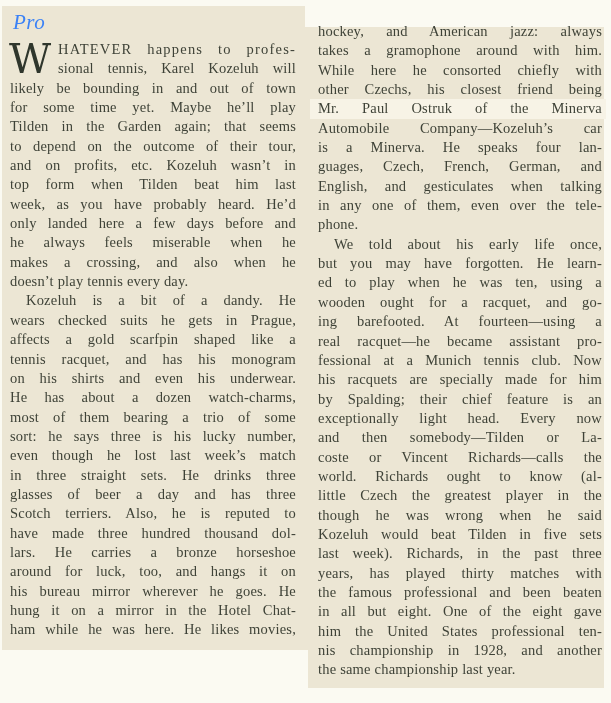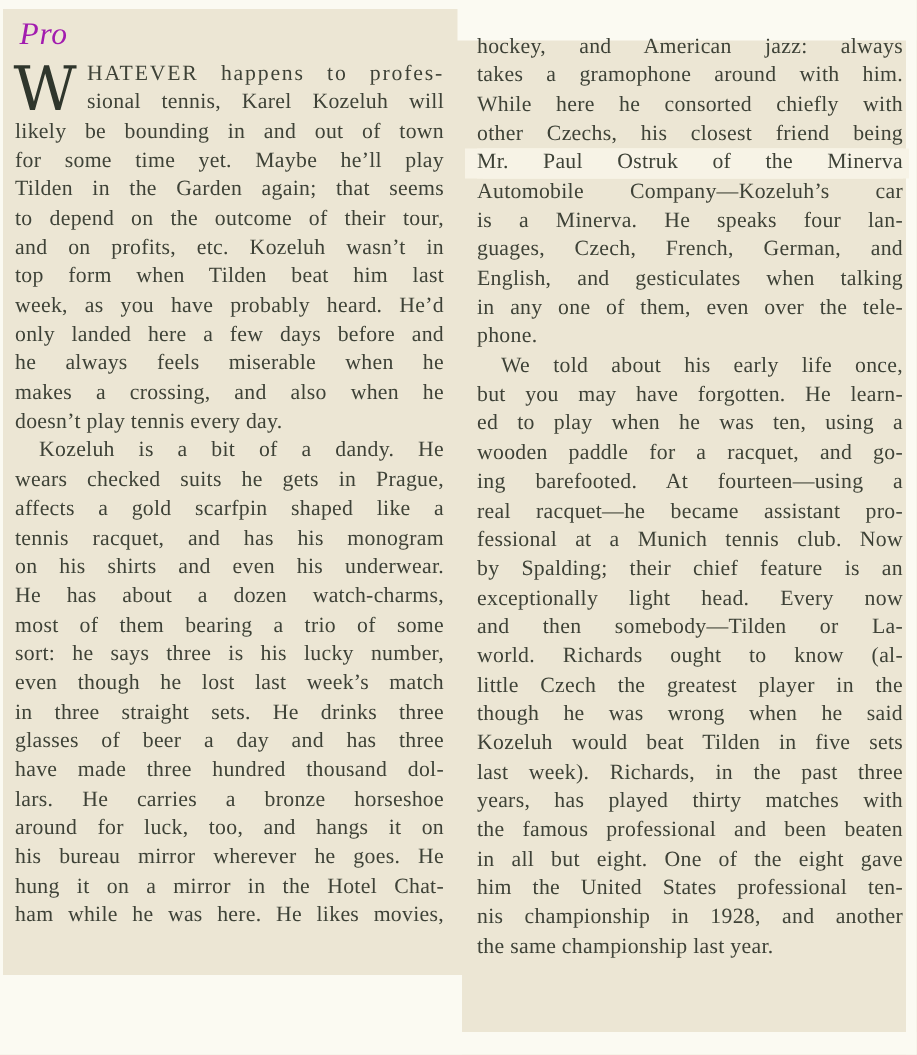--- a/index.html
+++ b/index.html
@@ -10,21 +10,21 @@
   }
   .paper{position:absolute;background:#ece6d4;}
   #paper-main{left:2px;top:6px;width:602px;height:682px;}
   .edge-patch{position:absolute;background:#fbfaf2;}
   #edge-top-right{left:305px;top:0;width:306px;height:27px;}
   #edge-bottom-left{left:0;top:650px;width:308px;height:53px;}
   #edge-bottom{left:0;top:688px;width:611px;height:15px;}
   #edge-right{left:604px;top:0;width:7px;height:703px;}
   #page-title{
     position:absolute;left:13px;top:10px;
-    font-style:italic;font-size:21px;color:#a21caf;
+    font-style:italic;font-size:21px;color:#3b82f6;
     letter-spacing:0.5px;
   }
   .column{position:absolute;}
   #col-left{left:10px;top:40px;width:286px;}
   #col-right{left:318px;top:22px;width:284px;}
   .line{
     height:19.35px;line-height:19.35px;
     font-size:14.5px;color:#3e4237;letter-spacing:0.2px;
     text-align:justify;text-align-last:justify;
     overflow:hidden;white-space:nowrap;
@@ -73,20 +73,21 @@
     <div class="line">wears checked suits he gets in Prague,</div>
     <div class="line">affects a gold scarfpin shaped like a</div>
     <div class="line">tennis racquet, and has his monogram</div>
     <div class="line">on his shirts and even his underwear.</div>
     <div class="line">He has about a dozen watch-charms,</div>
     <div class="line">most of them bearing a trio of some</div>
     <div class="line">sort: he says three is his lucky number,</div>
     <div class="line">even though he lost last week’s match</div>
     <div class="line">in three straight sets. He drinks three</div>
     <div class="line">glasses of beer a day and has three</div>
+    <div class="line">Scotch terriers. Also, he is reputed to</div>
     <div class="line">have made three hundred thousand dol-</div>
     <div class="line">lars. He carries a bronze horseshoe</div>
     <div class="line">around for luck, too, and hangs it on</div>
     <div class="line">his bureau mirror wherever he goes. He</div>
     <div class="line">hung it on a mirror in the Hotel Chat-</div>
     <div class="line">ham while he was here. He likes movies,</div>
   </div>
 <div class="column" id="col-right">
     <div class="line">hockey, and American jazz: always</div>
     <div class="line">takes a gramophone around with him.</div>
@@ -95,27 +96,29 @@
     <div class="line hl">Mr. Paul Ostruk of the Minerva</div>
     <div class="line">Automobile Company—Kozeluh’s car</div>
     <div class="line">is a Minerva. He speaks four lan-</div>
     <div class="line">guages, Czech, French, German, and</div>
     <div class="line">English, and gesticulates when talking</div>
     <div class="line">in any one of them, even over the tele-</div>
     <div class="line last">phone.</div>
     <div class="line indent">We told about his early life once,</div>
     <div class="line">but you may have forgotten. He learn-</div>
     <div class="line">ed to play when he was ten, using a</div>
-    <div class="line">wooden paddle for a racquet, and go-</div>
+    <div class="line">wooden ought for a racquet, and go-</div>
     <div class="line">ing barefooted. At fourteen—using a</div>
     <div class="line">real racquet—he became assistant pro-</div>
     <div class="line">fessional at a Munich tennis club. Now</div>
+    <div class="line">his racquets are specially made for him</div>
     <div class="line">by Spalding; their chief feature is an</div>
     <div class="line">exceptionally light head. Every now</div>
     <div class="line">and then somebody—Tilden or La-</div>
+    <div class="line">coste or Vincent Richards—calls the</div>
     <div class="line">world. Richards ought to know (al-</div>
     <div class="line">little Czech the greatest player in the</div>
     <div class="line">though he was wrong when he said</div>
     <div class="line">Kozeluh would beat Tilden in five sets</div>
     <div class="line">last week). Richards, in the past three</div>
     <div class="line">years, has played thirty matches with</div>
     <div class="line">the famous professional and been beaten</div>
     <div class="line">in all but eight. One of the eight gave</div>
     <div class="line">him the United States professional ten-</div>
     <div class="line">nis championship in 1928, and another</div>

